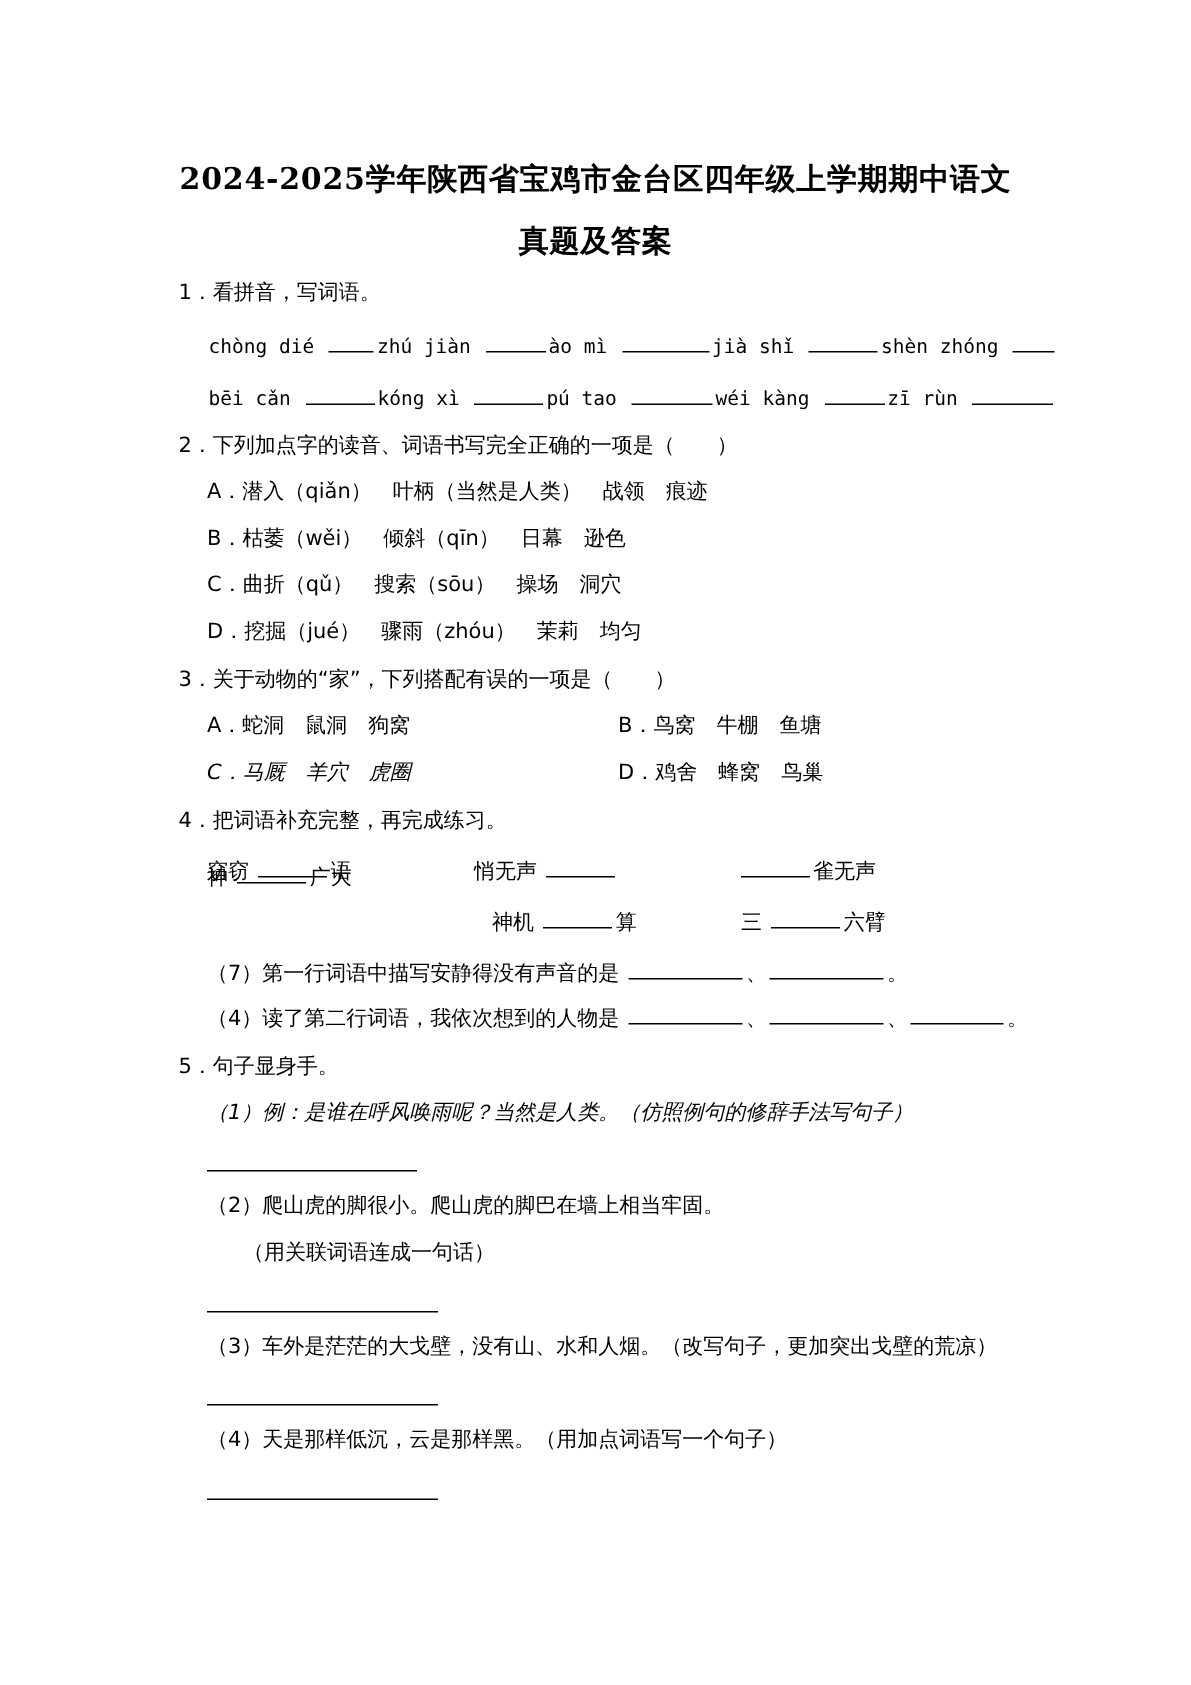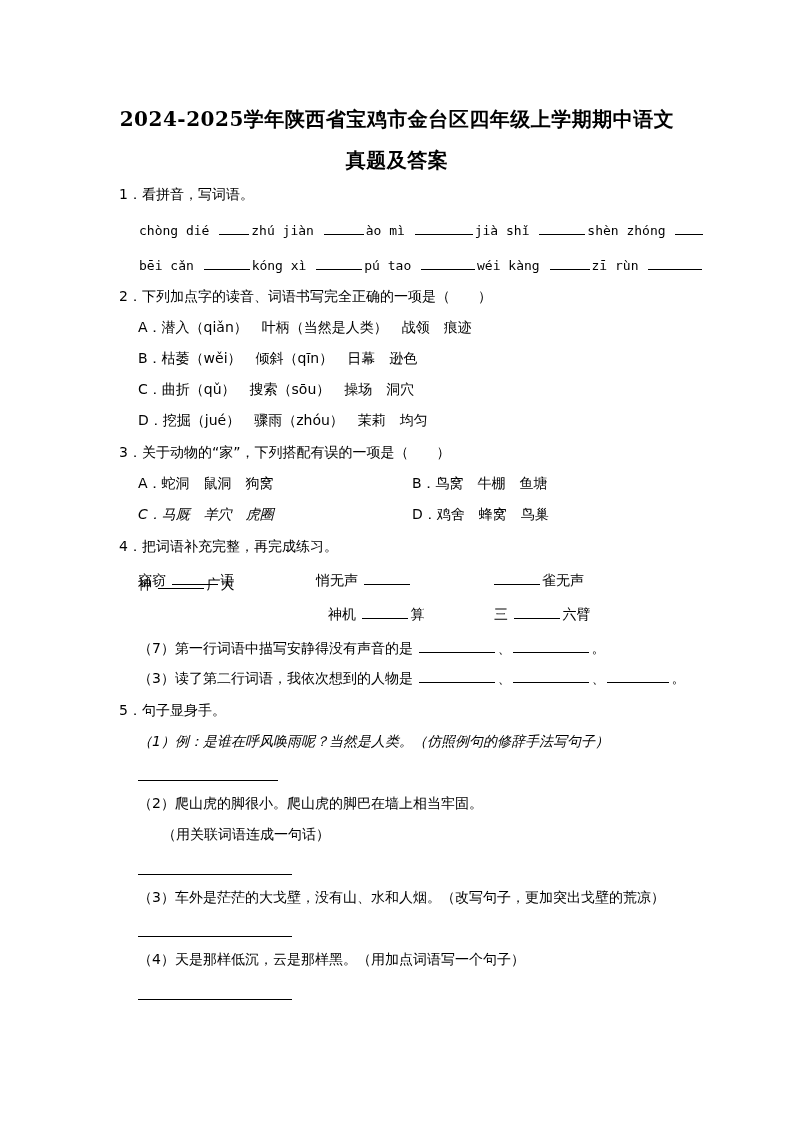--- a/index.html
+++ b/index.html
@@ -76,21 +76,21 @@
   <span>三</span>
   <span class="blank" style="width:46px;"></span><span>六臂</span>
 </div>
 
 <div class="abs q" style="left:138px; top:640px;">
   <span>（7）第一行词语中描写安静得没有声音的是</span>
   <span class="blank" style="width:76px;"></span><span>、</span><span class="blank" style="width:76px;"></span><span>。</span>
 </div>
 
 <div class="abs q" style="left:138px; top:670px;">
-  <span>（3）读了第二行词语，我依次想到的人物是</span>
+  <span>（4）读了第二行词语，我依次想到的人物是</span>
   <span class="blank" style="width:76px;"></span><span>、</span><span class="blank" style="width:76px;"></span><span>、</span><span class="blank" style="width:62px;"></span><span>。</span>
 </div>
 
 <div class="abs q" style="left:119px; top:702px;">5．句子显身手。</div>
 <div class="abs q" style="left:138px; top:733px;font-style:italic;">（1）例：是谁在呼风唤雨呢？当然是人类。（仿照例句的修辞手法写句子）</div>
 <div class="line" style="left:138px; top:780px; width:140px;"></div>
 <div class="abs q" style="left:138px; top:795px;">（2）爬山虎的脚很小。爬山虎的脚巴在墙上相当牢固。</div>
 <div class="abs q" style="left:138px; top:826px;margin-left:24px;">（用关联词语连成一句话）</div>
 <div class="line" style="left:138px; top:874px; width:154px;"></div>
 <div class="abs q" style="left:138px; top:889px;">（3）车外是茫茫的大戈壁，没有山、水和人烟。（改写句子，更加突出戈壁的荒凉）</div>

